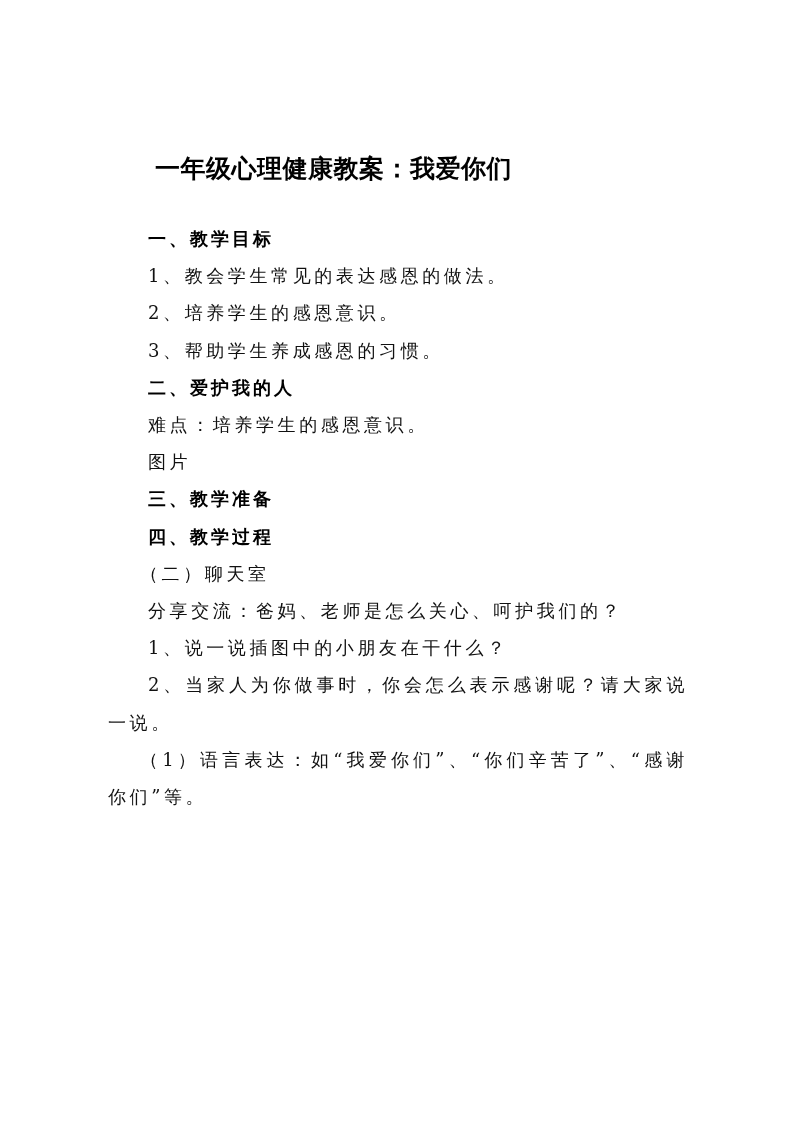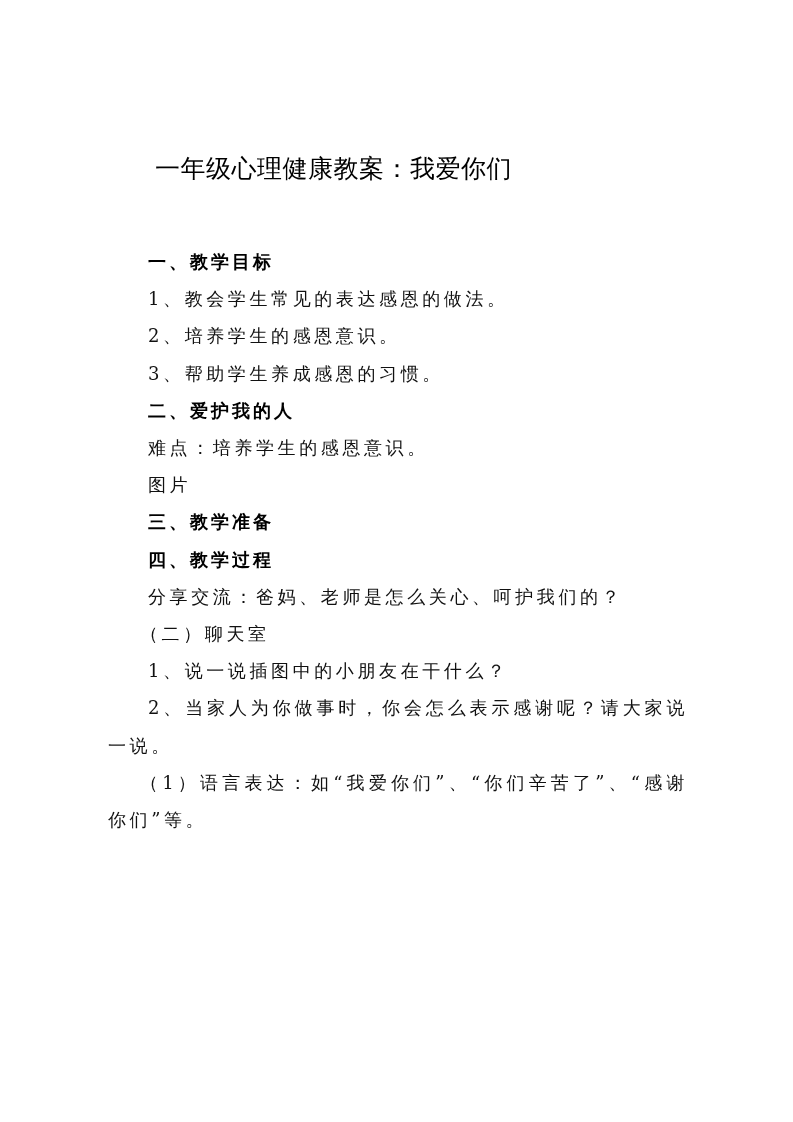--- a/index.html
+++ b/index.html
@@ -1,21 +1,21 @@
 <!DOCTYPE html>
 <html><head>
 <meta charset="utf-8">
 <style>
   html, body { margin: 0; padding: 0; background: #ffffff; }
   body { width: 793px; height: 1122px; position: relative; overflow: hidden;
          font-family: "DejaVu Serif", "Liberation Serif", serif; color: #111; }
   .title { position: absolute; left: 0; width: 667px; top: 152px; text-align: center;
-           font-family: "DejaVu Sans", "Liberation Sans", sans-serif; font-weight: normal;
+           font-family: "DejaVu Sans", "Liberation Sans", sans-serif; font-weight: bold;
            font-size: 25px; letter-spacing: 0.5px; color: #000; }
-  .body { position: absolute; top: 243px; left: 108px; width: 580px; }
+  .body { position: absolute; top: 220px; left: 108px; width: 580px; }
   .p { font-size: 18px; line-height: 37.2px; letter-spacing: 3.6px; margin: 0;
        text-indent: 40px; text-align: justify; text-align-last: left; }
   .h { font-family: "DejaVu Sans", "Liberation Sans", sans-serif; font-weight: bold; color: #000; letter-spacing: 3px; }
   .sub { text-indent: 32px; }
 </style>
 </head>
 <body>
 
 <div>
   <div class="title">一年级心理健康教案：我爱你们</div>
@@ -26,19 +26,19 @@
     <p class="p">2、培养学生的感恩意识。</p>
     <p class="p">3、帮助学生养成感恩的习惯。</p>
 
     <p class="p h">二、爱护我的人</p>
     <p class="p">难点：培养学生的感恩意识。</p>
 
     <p class="p">图片</p>
     <p class="p h">三、教学准备</p>
 
     <p class="p h">四、教学过程</p>
+    <p class="p sub">（二）聊天室</p>
     <p class="p">分享交流：爸妈、老师是怎么关心、呵护我们的？</p>
-    <p class="p sub">（二）聊天室</p>
     <p class="p">1、说一说插图中的小朋友在干什么？</p>
     <p class="p">2、当家人为你做事时，你会怎么表示感谢呢？请大家说一说。</p>
     <p class="p sub">（1）语言表达：如“我爱你们”、“你们辛苦了”、“感谢你们”等。</p>
   </div>
 </div>
 
 </body></html>

